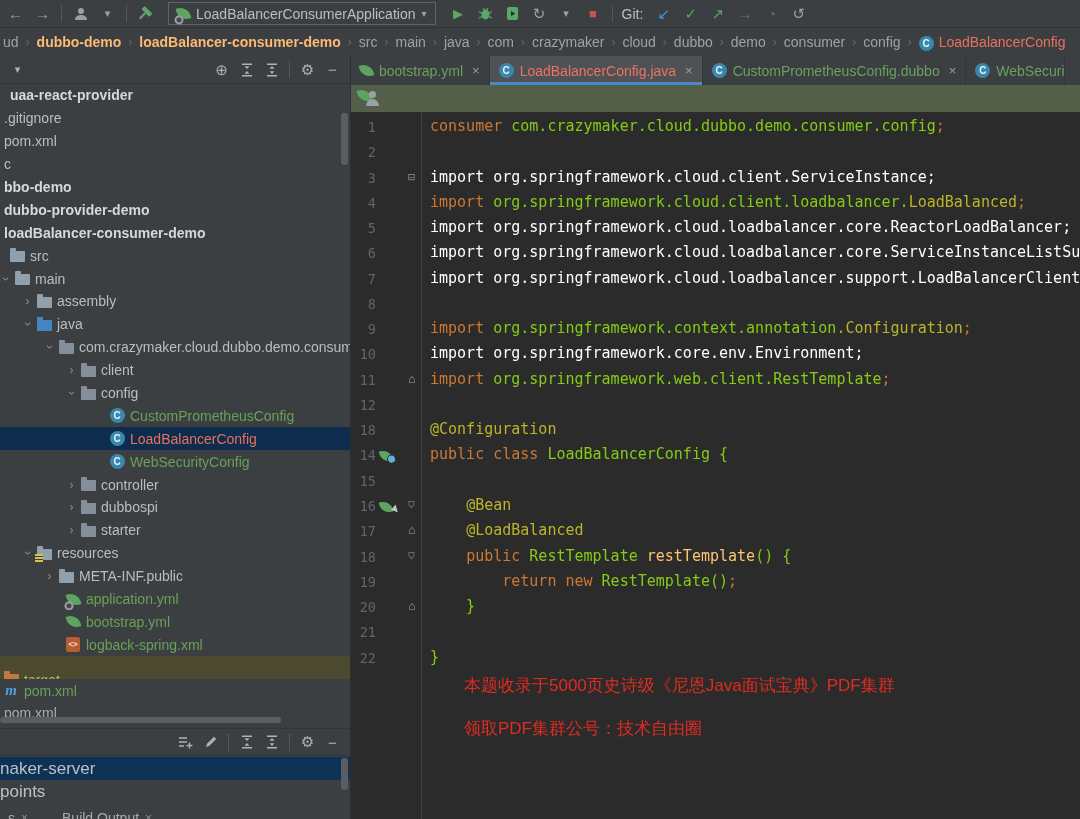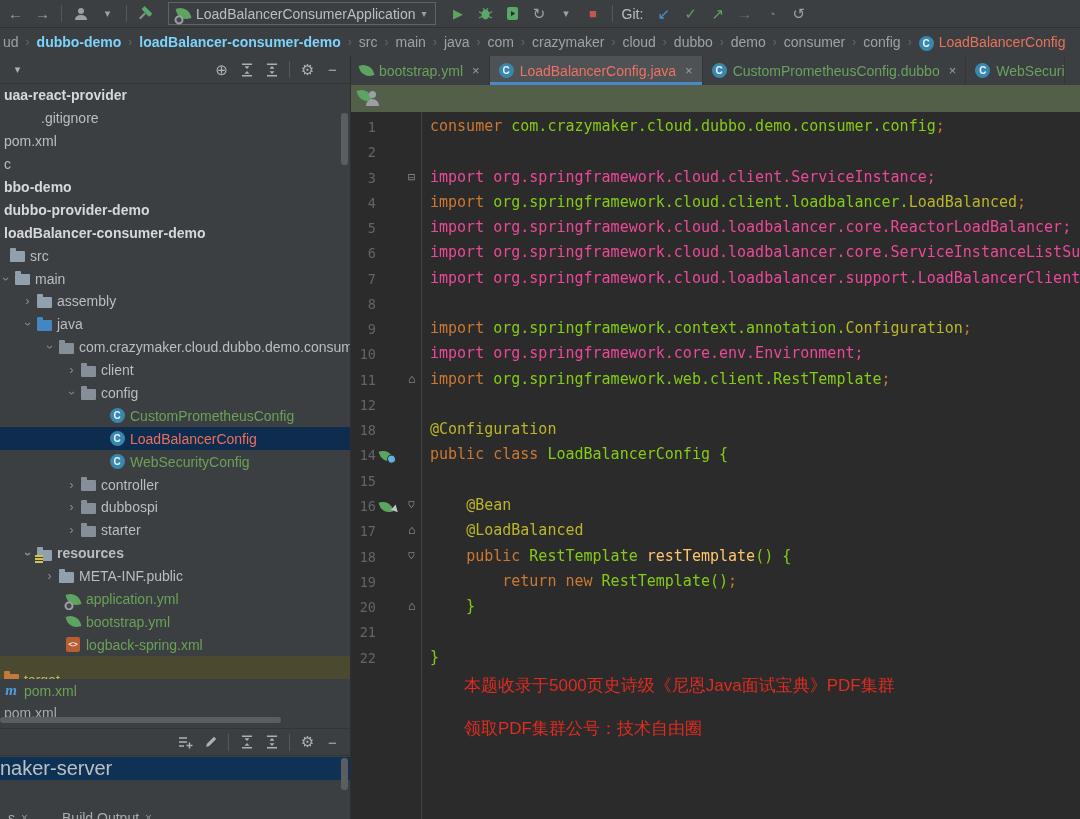--- a/index.html
+++ b/index.html
@@ -15,21 +15,21 @@
   .ic-green{color:#5da560}.ic-red{color:#c75450}.ic-blue{color:#4394d8}.ic-dim{color:#6b6e70}
   #runCombo{height:21px;border:1px solid #606263;border-radius:0;display:flex;align-items:center;
             gap:6px;padding:0 8px;margin:0 9px;color:#bcbec0;font-size:14px;flex:none}
   #gitLabel{margin:0 7px 0 4px;font-size:14px;color:#bcbec0}
 
   
   #crumbs{position:absolute;left:0;top:28px;width:1080px;height:28px;background:#3c3f41;
           display:flex;align-items:center;white-space:nowrap;overflow:hidden;font-size:14px;
           color:#9fa2a5;padding-left:3px;box-sizing:border-box}
   .crumb{flex:none}
-  .crumb.bold{color:#7dd3fc;font-weight:700}
+  .crumb.bold{color:#fdba74;font-weight:700}
   .crumb.salmon{color:#e8715c}
   .crumb-sep{margin:0 7px;color:#63676a;font-size:12px;flex:none}
   .crumb-ic{margin-right:5px;flex:none}
 
   
   #lpanel{position:absolute;left:0;top:56px;width:350px;height:763px;background:#3c3f41;overflow:hidden}
   #splitter{position:absolute;left:350px;top:56px;width:1px;height:763px;background:#2d2f30}
   .phead{height:28px;display:flex;align-items:center;border-bottom:1px solid #333537;
          padding:0 5px;box-sizing:border-box}
   .phead .sp{flex:1}
@@ -61,21 +61,21 @@
   .fi-leaf-gear::after{content:"";position:absolute;left:-4px;bottom:-3px;width:9px;height:9px;border-radius:50%;
             background:#45484a;border:2px solid #9aa0a3;box-sizing:border-box}
   .fi-xml{width:14px;height:15px;background:#b85c32;border-radius:2px;color:#f2e3d9;
           font:700 8px/15px "DejaVu Sans Mono",monospace;text-align:center}
   .fi-maven{color:#4f9fdd;font:italic 700 15px/15px "Liberation Serif",serif}
 
   .thumbv{position:absolute;width:7px;background:#5b5e60;border-radius:3px}
   .hscroll{position:absolute;height:6px;background:#5b5e60;border-radius:3px}
   #phead2{position:absolute;left:0;top:672px;width:350px;border-top:1px solid #333537}
   #flist{position:absolute;left:0;top:701px;width:350px}
-  .frow{height:23px;display:flex;align-items:center;font-size:20px;color:#bcc0c3}
+  .frow{height:23px;display:flex;align-items:center;font-size:17px;color:#bcc0c3}
   .frow.sel{background:#0e3255}
   #btabs{position:absolute;left:8px;top:752px;height:20px;display:flex;align-items:center;
          gap:6px;font-size:14px;color:#a8abad;white-space:nowrap}
   .btab{display:flex;align-items:center;gap:6px;margin-right:28px}
   .btab .x{color:#8f9295;font-size:12px}
 
   
   #editor{position:absolute;left:351px;top:56px;width:729px;height:763px;background:#2b2b2b}
   #tabbar{position:absolute;left:0;top:0;width:729px;height:29px;background:#3c3f41;display:flex;overflow:hidden}
   .tab{display:flex;align-items:center;gap:6px;padding:0 9px;font-size:14px;height:29px;
@@ -96,21 +96,21 @@
   #code{position:absolute;left:0;top:56px;width:729px;height:707px;background:#2b2b2b;overflow:hidden}
   #code .gutline{position:absolute;left:70px;top:0;bottom:0;width:1px;background:#3e4142}
   #lines{position:absolute;left:0;top:3px;width:729px}
   .cl{position:relative;height:25.28px;font-family:"DejaVu Sans Mono",monospace;font-size:15px}
   .cl .ln{position:absolute;left:0;top:4px;width:25px;text-align:right;color:#616569;font-size:13.5px;
           font-family:"DejaVu Sans Mono",monospace}
   .cl .gi{position:absolute;left:29px;top:5px}
   .cl .fold{position:absolute;left:57px;top:4px;color:#7b7e80;font-size:12px;display:inline-block;line-height:14px}
   .fold.start{transform:rotate(180deg)}
   .cl .ct{position:absolute;left:79px;top:2px;white-space:pre}
-  .kw{color:#cc7832}.pl{color:#84cc16}.gr{color:#ec4899}.an{color:#bbb529}.mth{color:#ffc66d}
+  .kw{color:#cc7832}.pl{color:#84cc16}.gr{color:#ffffff}.an{color:#bbb529}.mth{color:#ffc66d}
   .gi-bean{width:12px;height:12px;background:#5da462;border-radius:0 85% 0 85%;
            transform:rotate(-15deg);position:relative;display:inline-block}
   .gi-bean.dot::after{content:"";position:absolute;right:-3px;bottom:-3px;width:7px;height:7px;
            border-radius:50%;background:#61b1e0;border:1px solid #2b2b2b}
   .gi-bean.arrow::after{content:"";position:absolute;right:-4px;bottom:-2px;width:0;height:0;
            border-top:4px solid transparent;border-bottom:4px solid transparent;border-right:6px solid #c0c4c6}
   .note{position:absolute;left:113px;color:#e02b20;font-size:17px;white-space:nowrap}
 </style>
 </head>
 <body>
@@ -222,27 +222,27 @@
             <path d="M2 1.2h10M2 12.8h10" stroke="#aeb0b2" stroke-width="1.4"></path>
             <path d="M7 3l2.5 2.8h-5zM7 11L4.5 8.2h5z" fill="#aeb0b2"></path>
           </svg>
         </span>
         <span class="tdiv"></span>
         <span class="hicon" style="font-size: 15px;">⚙</span>
         <span class="hicon" style="font-size: 15px;">−</span>
       </span>
   </div>
   <div id="tree">
-      <div class="trow" style="padding-left: 0px;">
+      <div class="trow" style="padding-left: 6px;">
         <span style="display: flex; align-items: center; margin-left: 0px;">
           <span class="tlabel c-bold">uaa-react-provider</span>
         </span>
       </div>
       <div class="trow" style="padding-left: 0px;">
-        <span style="display: flex; align-items: center; margin-left: 0px; padding-left: 37px;">
+        <span style="display: flex; align-items: center; margin-left: 0px;">
           <span class="tlabel">.gitignore</span>
         </span>
       </div>
       <div class="trow" style="padding-left: 0px;">
         <span style="display: flex; align-items: center; margin-left: 0px;">
           <span class="tlabel">pom.xml</span>
         </span>
       </div>
       <div class="trow" style="padding-left: 0px;">
         <span style="display: flex; align-items: center; margin-left: 0px;">
@@ -371,21 +371,21 @@
       <div class="trow" style="padding-left: 0px;">
         <span style="display: flex; align-items: center; margin-left: 64px;">
           <span class="chev">›</span>
           <span class="iw">
             <span class="fi fi-folder fi-pkg"></span>
           </span>
           <span class="tlabel">starter</span>
         </span>
       </div>
       <div class="trow" style="padding-left: 0px;">
-        <span style="display: flex; align-items: flex-end; margin-left: 20px; font-weight: bold;">
+        <span style="display: flex; align-items: center; margin-left: 20px;">
           <span class="chev open">›</span>
           <span class="iw">
             <span class="fi fi-folder fi-res"></span>
           </span>
           <span class="tlabel">resources</span>
         </span>
       </div>
       <div class="trow" style="padding-left: 0px;">
         <span style="display: flex; align-items: center; margin-left: 42px;">
           <span class="chev">›</span>
@@ -470,20 +470,21 @@
             <path d="M7 3l2.5 2.8h-5zM7 11L4.5 8.2h5z" fill="#aeb0b2"></path>
           </svg>
         </span>
         <span class="tdiv"></span>
         <span class="hicon" style="font-size: 15px;">⚙</span>
         <span class="hicon" style="font-size: 15px;">−</span>
       </span>
   </div>
   <div id="flist">
       <div class="frow sel">naker-server</div>
+      <div class="frow">points</div>
     </div>
   <span class="thumbv" style="left:341px;top:702px;height:32px"></span>
   <div id="btabs">
       <span class="btab">
         <span>s</span>
         <span class="x">×</span>
       </span>
       <span class="btab">
         <span>Build Output</span>
         <span class="x">×</span>

